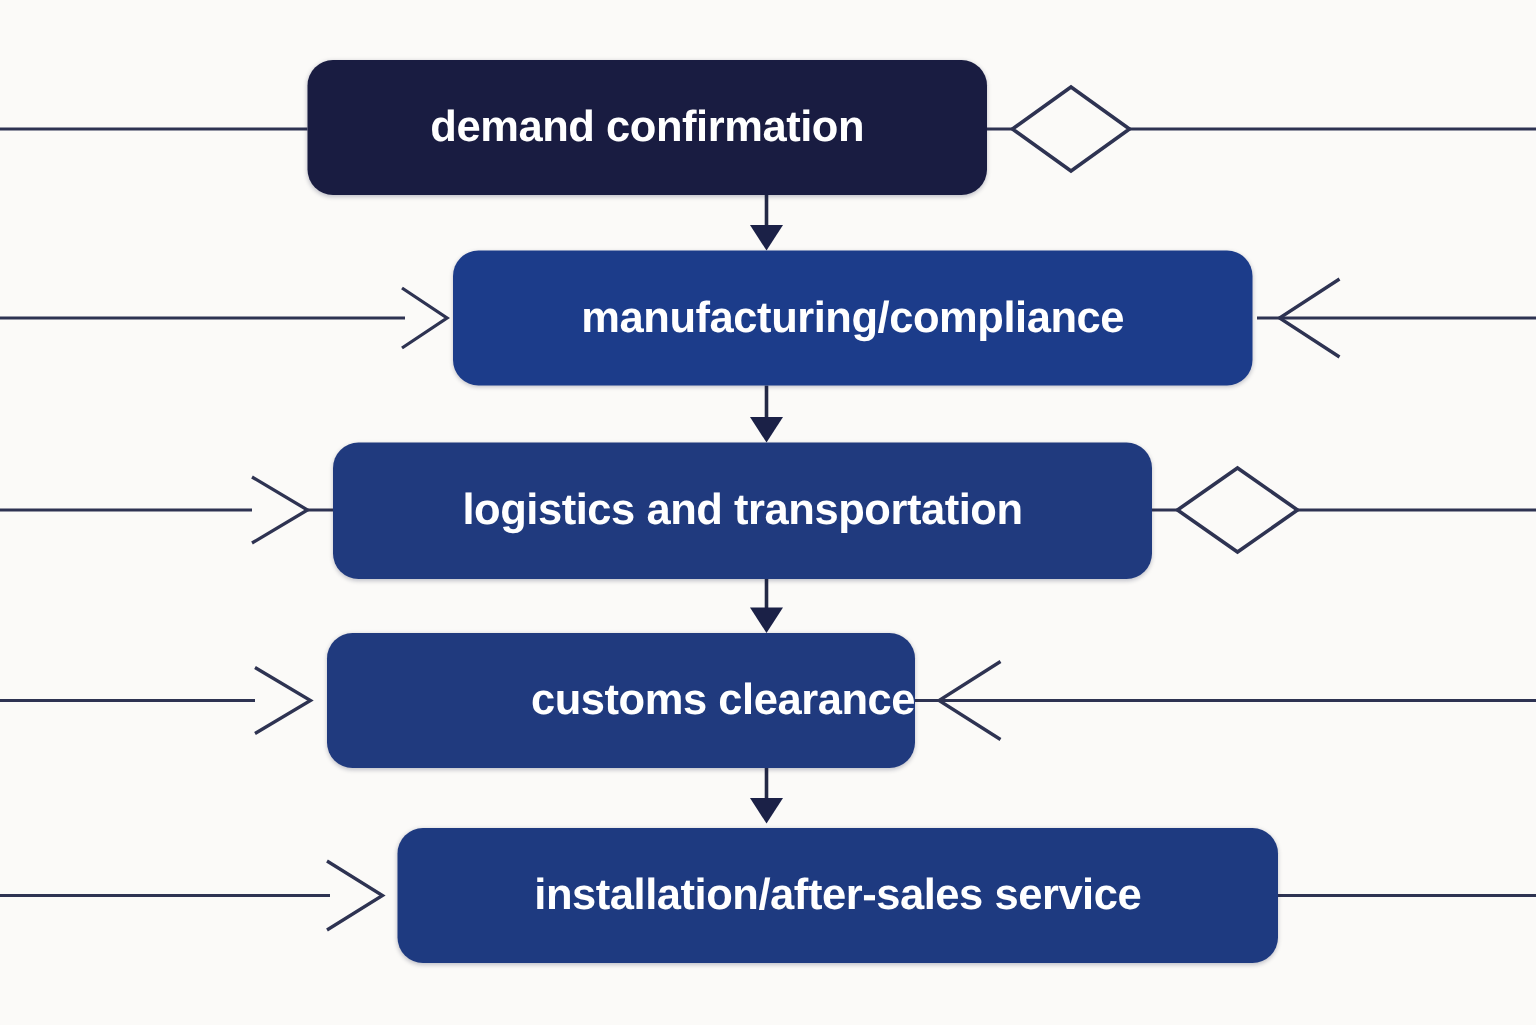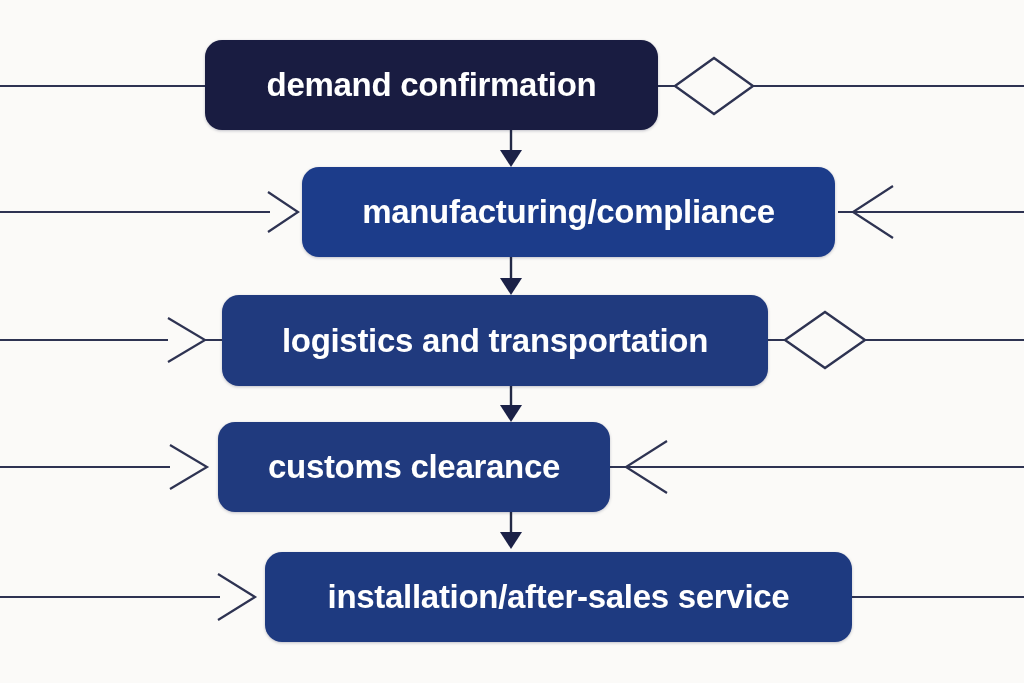--- a/index.html
+++ b/index.html
@@ -47,21 +47,21 @@
     stroke: none;
   }
   .node {
     position: absolute;
     display: flex;
     align-items: center;
     justify-content: center;
     border-radius: 17px;
     color: #ffffff;
     font-weight: 700;
-    font-size: 33px;
+    font-size: 29px;
     letter-spacing: -0.3px;
     white-space: nowrap;
     box-shadow: 0 1px 3px rgba(20,24,60,0.25);
   }
   #node-1 { left: 205px; top:  40px; width: 453px; height: 90px; }
   #node-2 { left: 302px; top: 167px; width: 533px; height: 90px; }
   #node-3 { left: 222px; top: 295px; width: 546px; height: 91px; }
   #node-4 { left: 218px; top: 422px; width: 392px; height: 90px; }
   #node-5 { left: 265px; top: 552px; width: 587px; height: 90px; }
 </style>
@@ -122,21 +122,21 @@
   </div>
 
   <div id="node-3" class="node" style="background-color: rgb(32, 58, 126);">
     <span>logistics and transportation</span>
   </div>
 
   <div id="node-2" class="node" style="background-color: rgb(28, 60, 138);">
     <span>manufacturing/compliance</span>
   </div>
 
-  <div id="node-4" class="node" style="background-color: rgb(32, 58, 126);">
+  <div id="node-4" class="node" style="background-color: rgb(32, 58, 126); justify-content: flex-end;">
     <span>customs clearance</span>
   </div>
 
   <div id="node-5" class="node" style="background-color: rgb(30, 58, 128); text-align: right;">
     <span>installation/after-sales service</span>
   </div>
 
 </div>
 
 </body></html>

